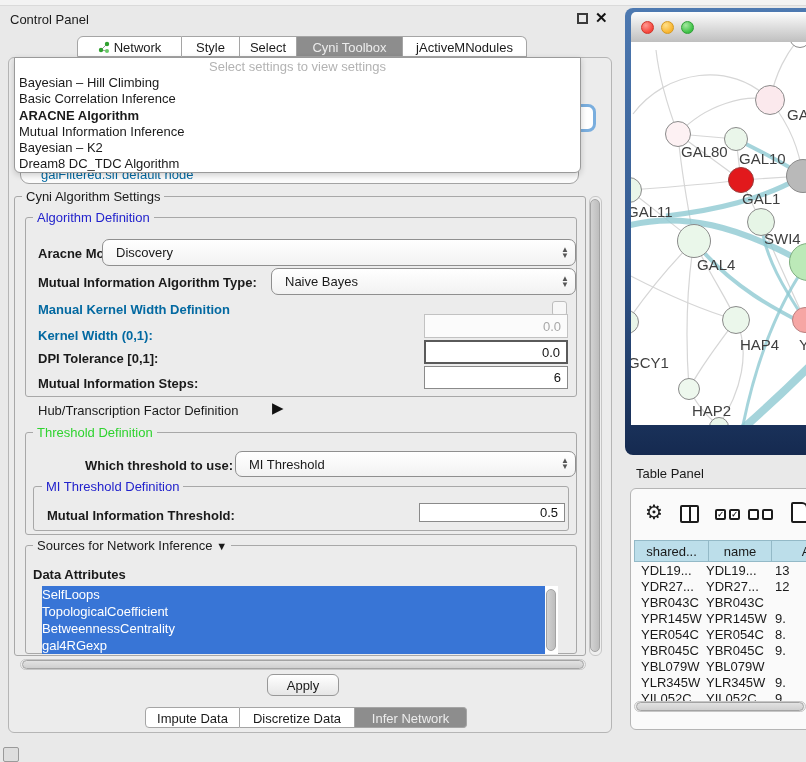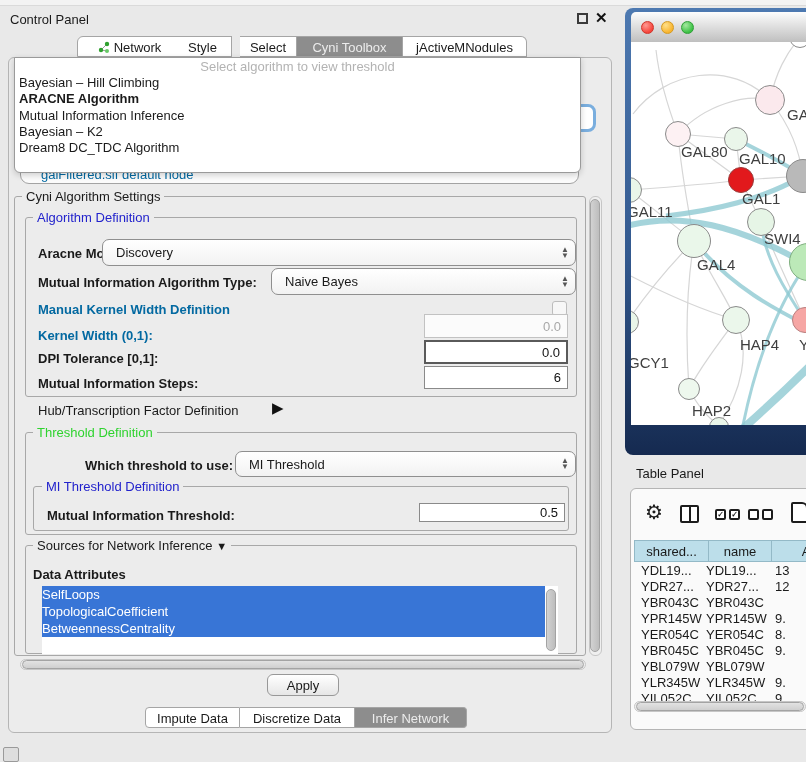--- a/index.html
+++ b/index.html
@@ -54,34 +54,35 @@
 
 <div class="tab first" style="left:77px;width:105px;">
   <svg width="12" height="12" viewBox="0 0 12 12" style="vertical-align:-1px;margin-right:4px;">
     <line x1="3" y1="9" x2="9" y2="3" stroke="#9a9a9a" stroke-width="1"></line>
     <line x1="3" y1="9" x2="9" y2="10" stroke="#9a9a9a" stroke-width="1"></line>
     <circle cx="3" cy="9" r="2.2" fill="#2fa12f"></circle>
       <circle cx="9" cy="3" r="2.2" fill="#2fa12f"></circle>
       <circle cx="9" cy="10" r="2" fill="#67c967"></circle>
   </svg><span>Network</span>
 </div>
-<div class="tab" style="left:174px;width:58px;"><span>Style</span></div>
+<div class="tab" style="left:182px;width:58px;"><span>Style</span></div>
 <div class="tab" style="left:240px;width:57px;"><span>Select</span></div>
 <div class="tab sel" style="left:297px;width:106px;"><span>Cyni Toolbox</span></div>
 <div class="tab last" style="left:403px;width:124px;"><span>jActiveMNodules</span></div>
 
 <div class="abs" style="left:556px;top:104px;width:40px;height:28px;background:#fff;border:3px solid #7aaede;border-radius:8px;z-index:20;box-sizing:border-box;"></div>
 
 <div class="abs" style="left:20px;top:149px;width:559px;height:35px;background:#fbfbfb;border:1px solid #a3a3a3;border-radius:9px;z-index:19;box-sizing:border-box;">
   <span class="lbl dis" style="position:absolute;left:20px;top:17px;">galFiltered.sif default node</span>
 </div>
 
 <div class="popup">
-  <div class="prompt">Select algorithm to view threshold</div>
+  <div class="prompt">Select settings to view settings</div>
   <div class="item">Bayesian – Hill Climbing</div>
+  <div class="item">Basic Correlation Inference</div>
   <div class="item b">ARACNE Algorithm</div>
   <div class="item">Mutual Information Inference</div>
   <div class="item">Bayesian – K2</div>
   <div class="item">Dream8 DC_TDC Algorithm</div>
 </div>
 
 <div class="group" style="left:14px;top:196px;width:572px;height:460px;"></div>
 <div class="gtitle lbl" style="left:22px;top:189px;">Cyni Algorithm Settings</div>
 
 <div class="sbtrack" style="left:589px;top:196px;width:13px;height:460px;"></div>
@@ -141,20 +142,21 @@
 <input class="field" style="left: 419px; top: 503px; width: 146px; height: 19px;" value="0.5">
 
 <div class="group" style="left:25px;top:545px;width:552px;height:109px;"></div>
 <div class="gtitle lbl" style="left:33px;top:538px;"><span>Sources for Network Inference</span> <span style="font-size:11px;">▼</span></div>
 <span class="abs lbl b" style="left:33px;top:567px;">Data Attributes</span>
 
 <div class="abs" style="left:42px;top:586px;width:516px;height:68px;background:#fff;overflow:hidden;">
   <div class="listitem">SelfLoops</div>
   <div class="listitem">TopologicalCoefficient</div>
   <div class="listitem">BetweennessCentrality</div>
+  <div class="listitem">gal4RGexp</div>
 </div>
 <div class="abs" style="left:545px;top:586px;width:13px;height:68px;background:#fff;"></div>
 <div class="sbthumb" style="left:546px;top:589px;width:10px;height:62px;"></div>
 
 <div class="sbtrack" style="left:20px;top:659px;width:566px;height:11px;"></div>
 <div class="sbthumb hthumb" style="left:22px;top:660px;width:562px;height:9px;"></div>
 
 <div class="btn lbl" style="left:267px;top:674px;width:72px;height:22px;line-height:22px;">Apply</div>
 
 <div class="tab first" style="left:145px;top:707px;width:95px;border-radius:4px 0 0 4px;"><span>Impute Data</span></div>

